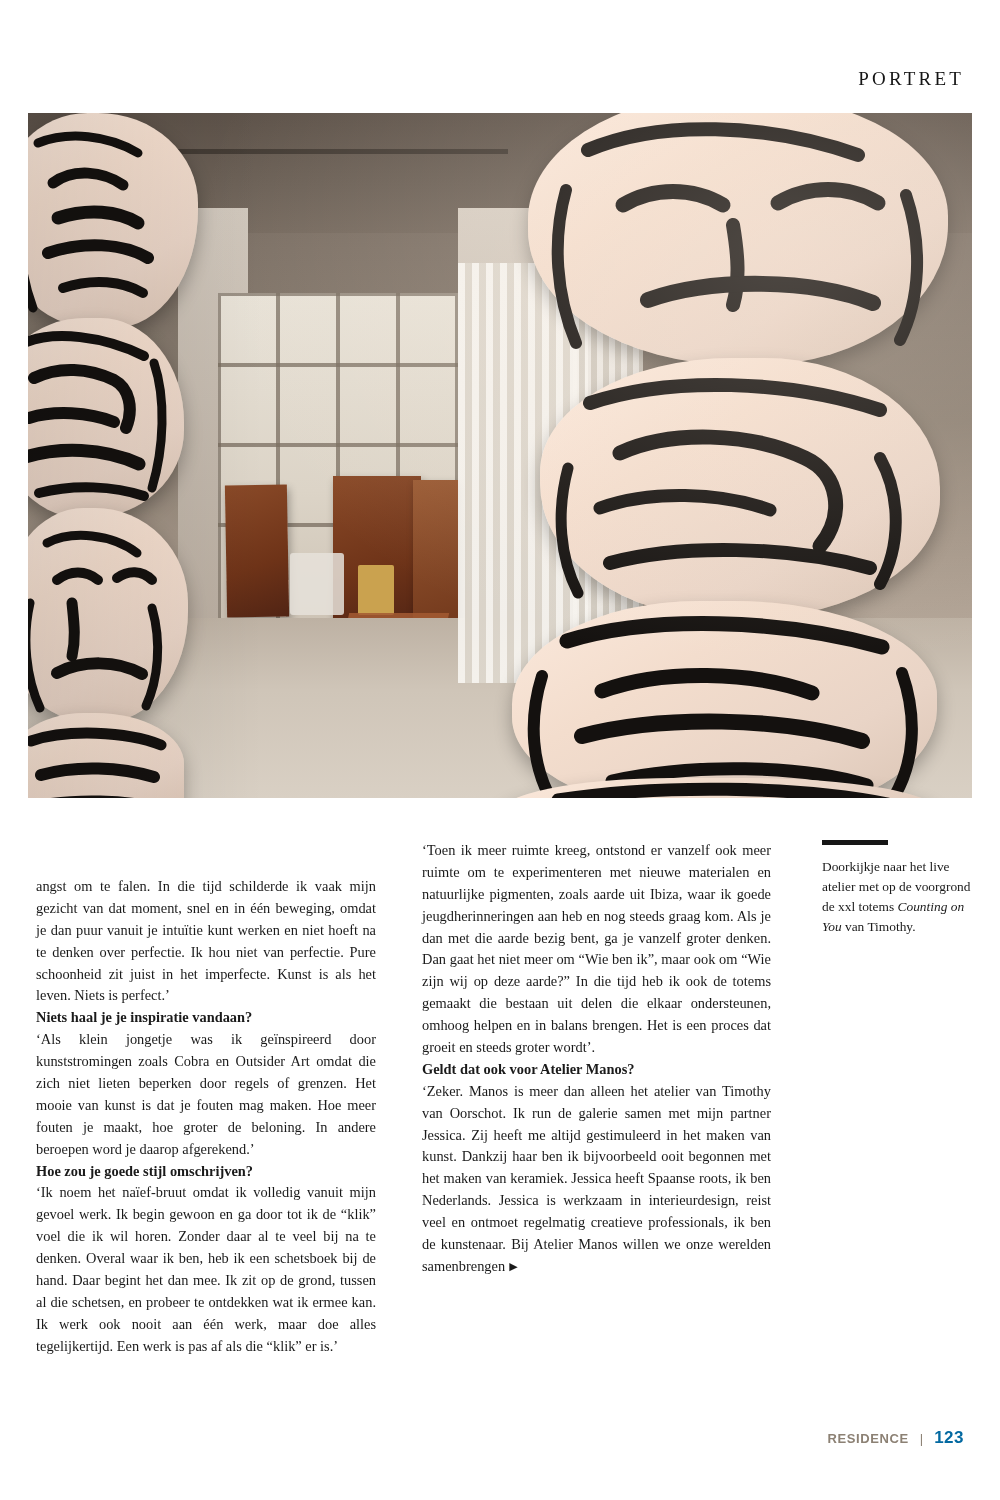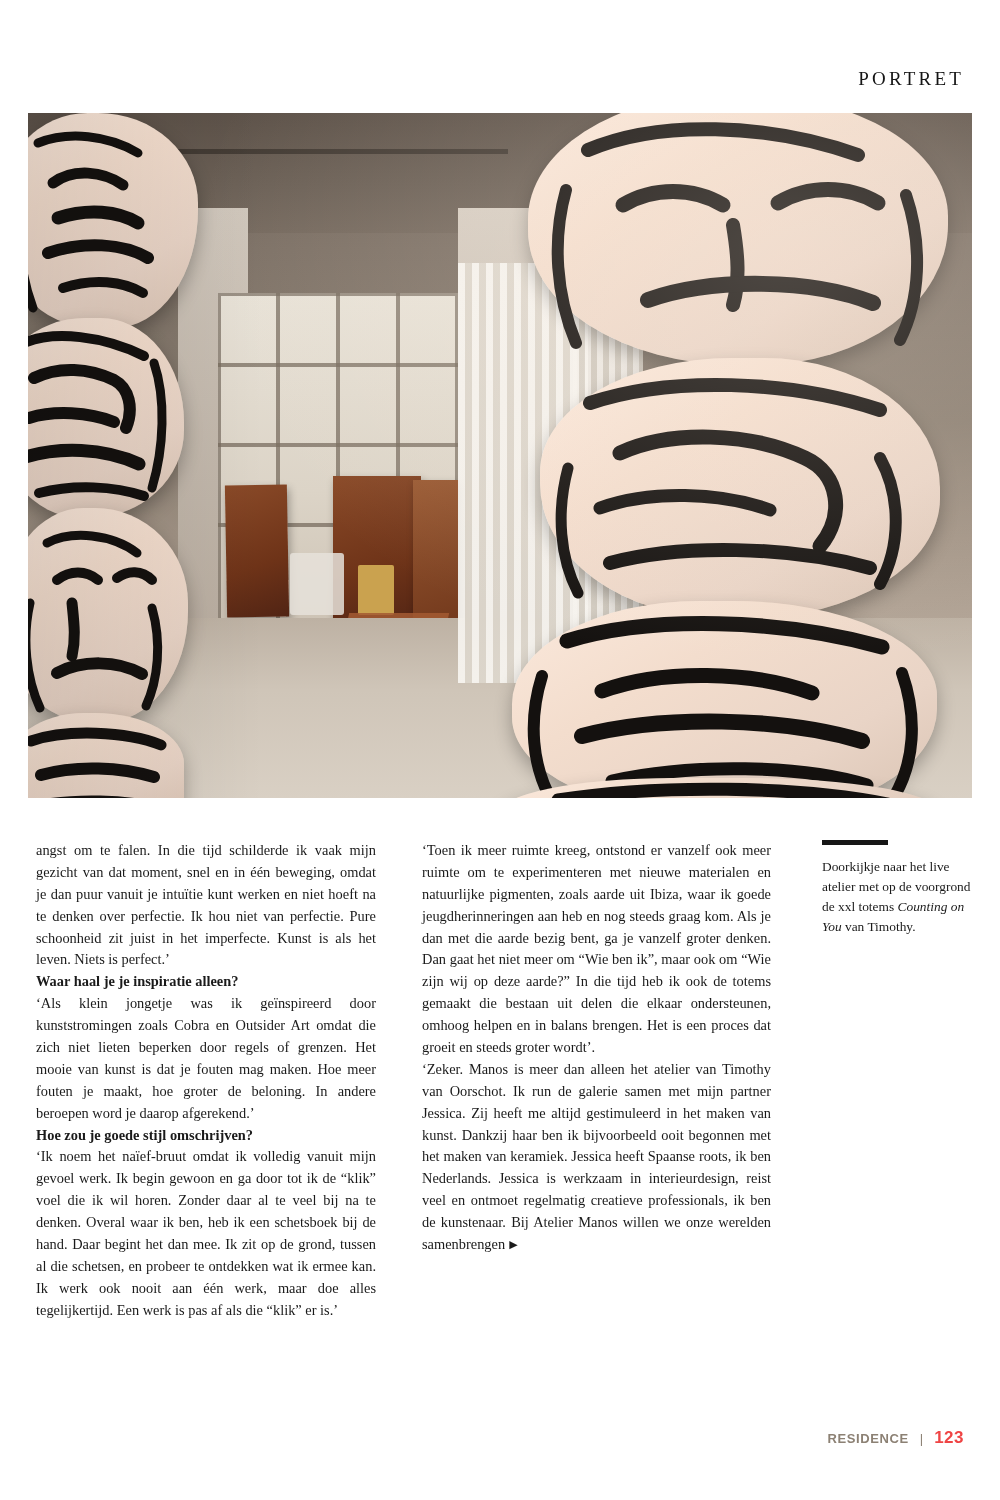--- a/index.html
+++ b/index.html
@@ -176,21 +176,21 @@
   }
   .col {
     position: absolute;
     top: 0;
     font-size: 14.4px;
     line-height: 1.52;
     text-align: justify;
     text-justify: inter-word;
     hyphens: manual;
   }
-  .col-1 { left: 0px; width: 340px; }
+  .col-1 { left: 0px; width: 340px; margin-top: 36px; }
   .col-2 { left: 386px; width: 349px; }
   .col-3 { left: 786px; width: 150px; }
 
   .col p { margin: 0 0 0 0; }
   .q {
     font-weight: 700;
     margin-top: 17px;
     margin-bottom: 1px;
     text-align: left;
   }
@@ -233,21 +233,21 @@
     font-weight: 700;
   }
   .footer-sep {
     color: #8c8174;
     font-size: 13px;
   }
   .footer-page {
     font-family: "Liberation Sans", sans-serif;
     font-size: 17px;
     font-weight: 700;
-    color: #ef4444;
+    color: #0369a1;
     letter-spacing: 0.5px;
   }
 </style>
 </head>
 <body>
 
 <div class="page-header">PORTRET</div>
 
 <div class="photo-frame">
   <div class="photo-canvas">
@@ -352,28 +352,29 @@
     </div>
 
     <div class="edge-shadow"></div>
   </div>
 </div>
 
 <div class="body-area">
 
   <div class="col col-1">
     <p class="first-para">angst om te falen. In die tijd schilderde ik vaak mijn gezicht van dat moment, snel en in één beweging, omdat je dan puur vanuit je intuïtie kunt werken en niet hoeft na te denken over perfectie. Ik hou niet van perfectie. Pure schoonheid zit juist in het imperfecte. Kunst is als het leven. Niets is perfect.’</p>
-    <p class="q">Waar haal je je inspiratie alleen?</p>
+    <p class="q">Niets haal je je inspiratie vandaan?</p>
     <p>‘Als klein jongetje was ik geïnspireerd door kunststromingen zoals Cobra en Outsider Art omdat die zich niet lieten beperken door regels of grenzen. Het mooie van kunst is dat je fouten mag maken. Hoe meer fouten je maakt, hoe groter de beloning. In andere beroepen word je daarop afgerekend.’</p>
     <p class="q">Hoe zou je goede stijl omschrijven?</p>
     <p>‘Ik noem het naïef-bruut omdat ik volledig vanuit mijn gevoel werk. Ik begin gewoon en ga door tot ik de “klik” voel die ik wil horen. Zonder daar al te veel bij na te denken. Overal waar ik ben, heb ik een schetsboek bij de hand. Daar begint het dan mee. Ik zit op de grond, tussen al die schetsen, en probeer te ontdekken wat ik ermee kan. Ik werk ook nooit aan één werk, maar doe alles tegelijkertijd. Een werk is pas af als die “klik” er is.’</p>
   </div>
 
   <div class="col col-2">
     <p>‘Toen ik meer ruimte kreeg, ontstond er vanzelf ook meer ruimte om te experimenteren met nieuwe materialen en natuurlijke pigmenten, zoals aarde uit Ibiza, waar ik goede jeugdherinneringen aan heb en nog steeds graag kom. Als je dan met die aarde bezig bent, ga je vanzelf groter denken. Dan gaat het niet meer om “Wie ben ik”, maar ook om “Wie zijn wij op deze aarde?” In die tijd heb ik ook de totems gemaakt die bestaan uit delen die elkaar ondersteunen, omhoog helpen en in balans brengen. Het is een proces dat groeit en steeds groter wordt’.</p>
+    <p class="q">Geldt dat ook voor Atelier Manos?</p>
     <p><span>‘Zeker. Manos is meer dan alleen het atelier van Timothy van Oorschot. Ik run de galerie samen met mijn partner Jessica. Zij heeft me altijd gestimuleerd in het maken van kunst. Dankzij haar ben ik bijvoorbeeld ooit begonnen met het maken van keramiek. Jessica heeft Spaanse roots, ik ben Nederlands. Jessica is werkzaam in interieurdesign, reist veel en ontmoet regelmatig creatieve professionals, ik ben de kunstenaar. Bij Atelier Manos willen we onze werelden samenbrengen</span><span class="arrow-marker">▶</span></p>
   </div>
 
   <div class="col col-3">
     <div class="caption-rule"></div>
     <p class="caption"><span>Doorkijkje naar het live atelier met op de voorgrond de xxl totems </span><span class="ital">Counting on You</span><span> van Timothy.</span></p>
   </div>
 
 </div>
 

